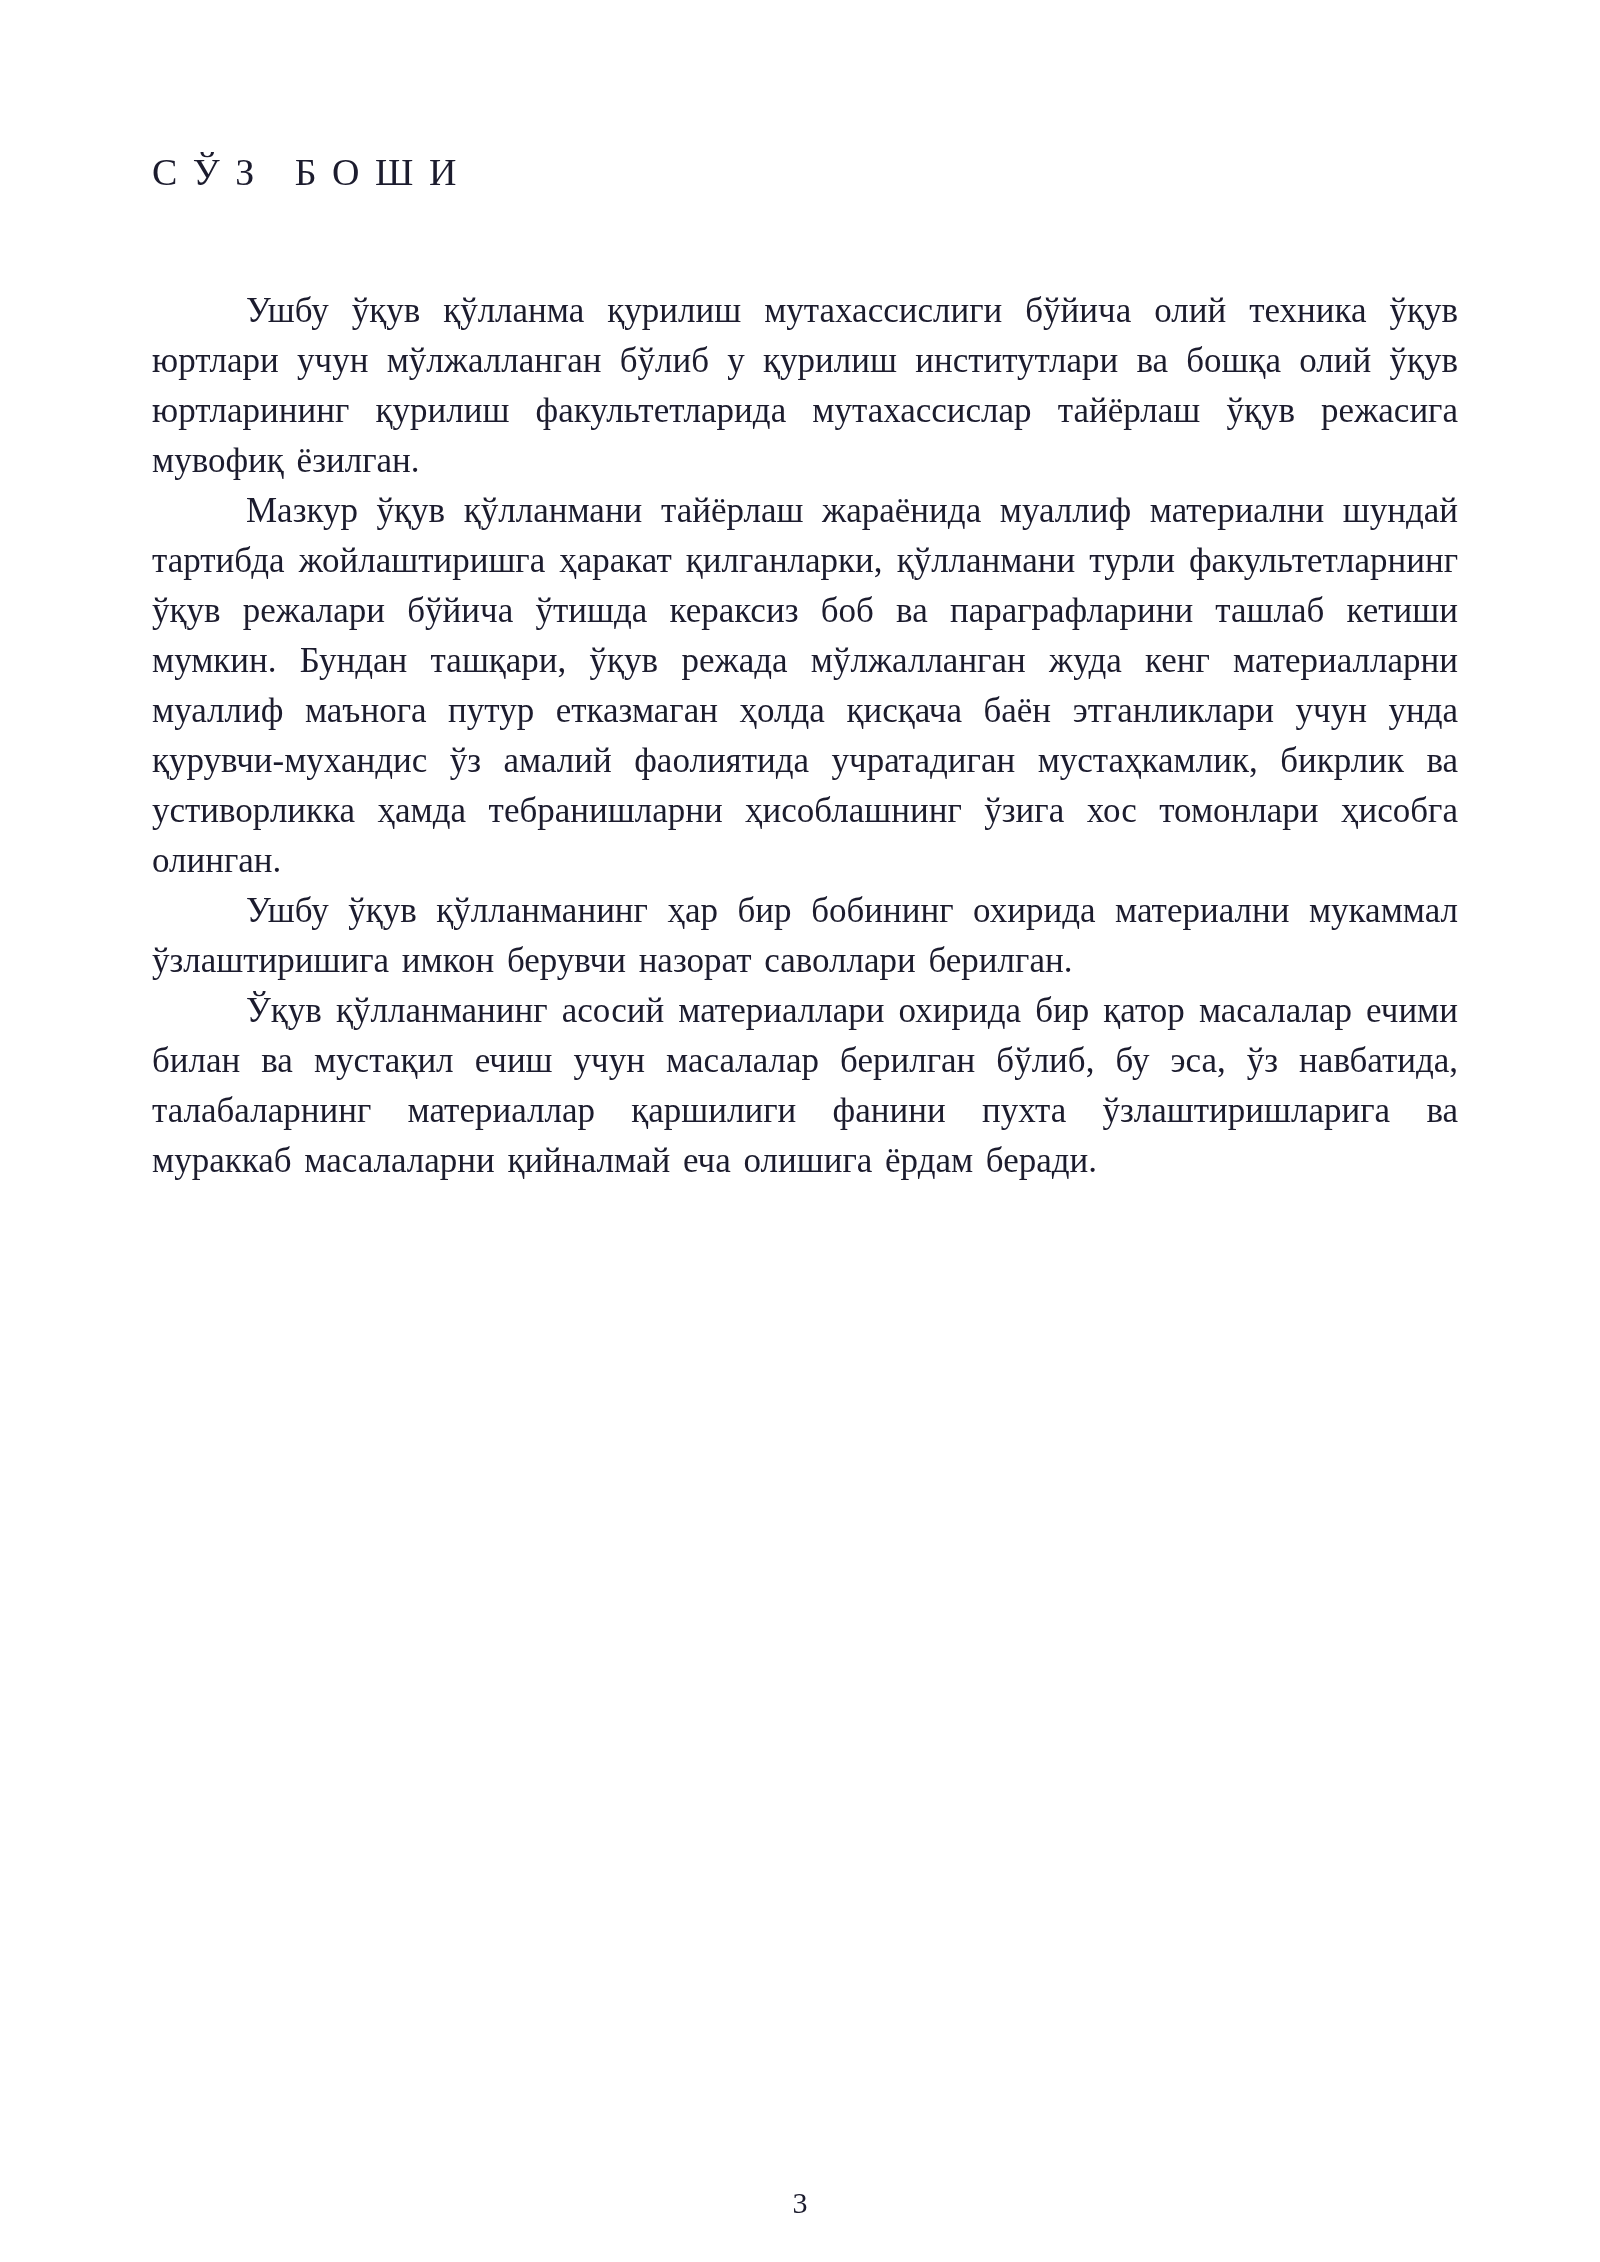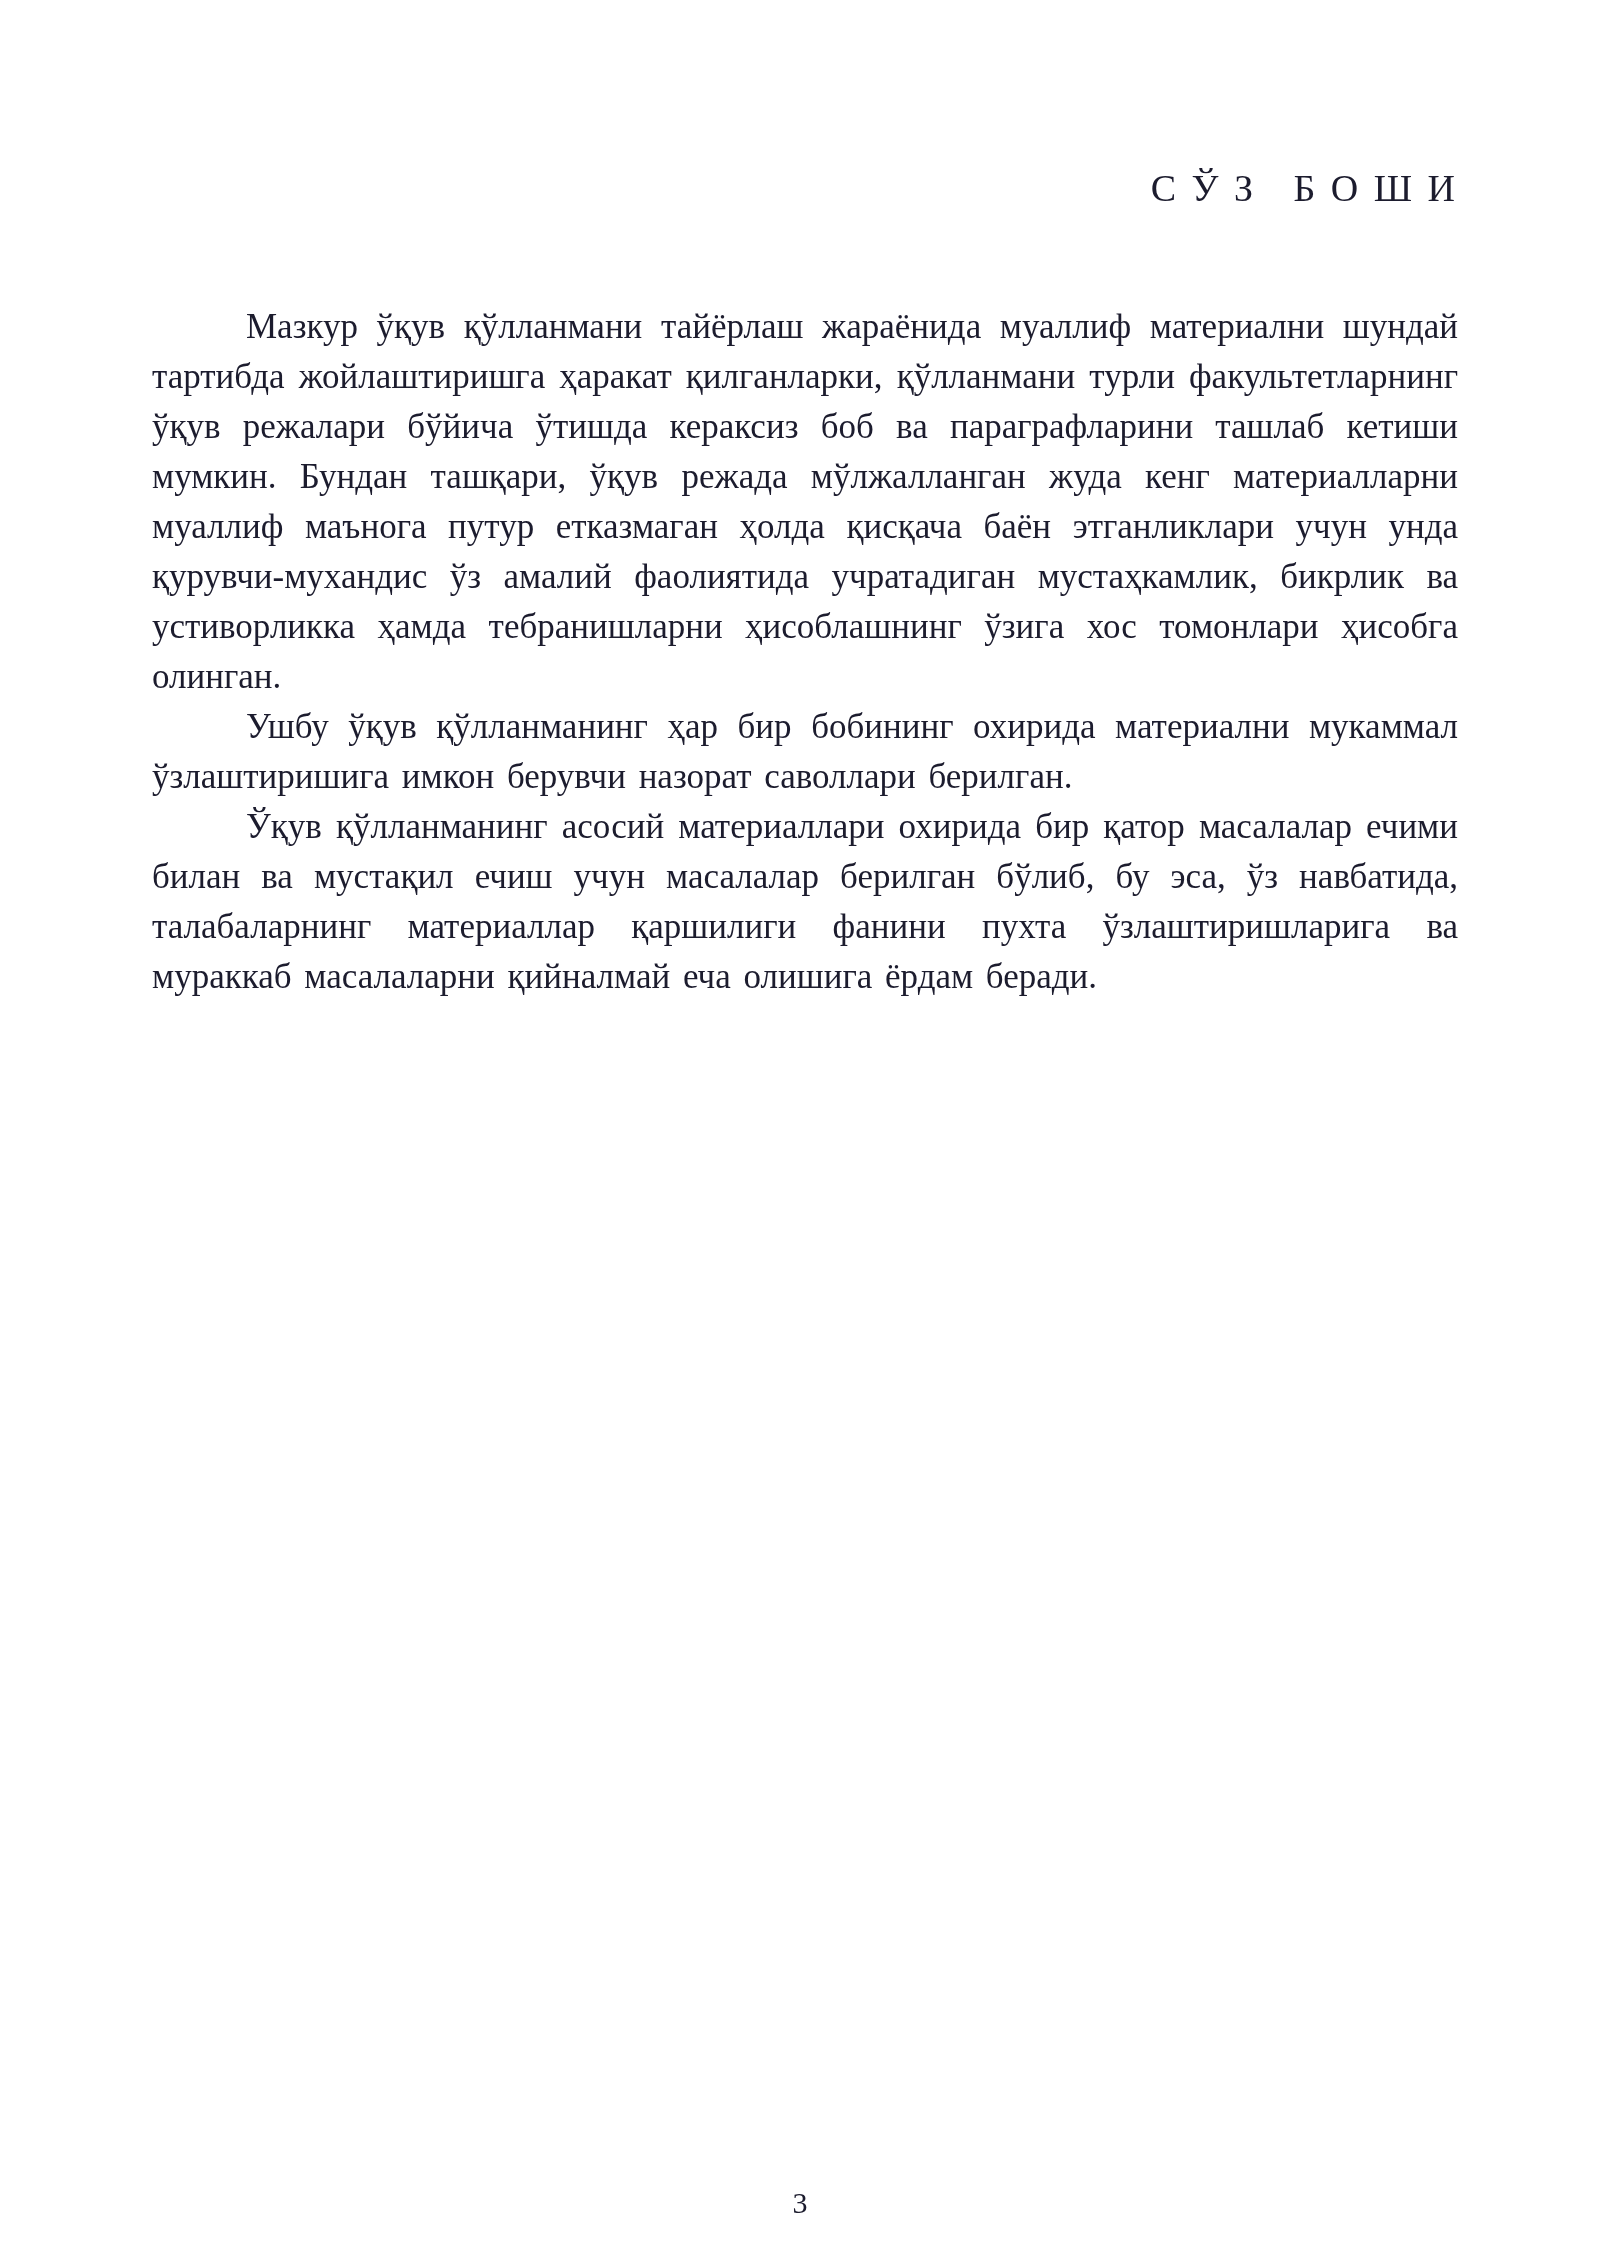--- a/index.html
+++ b/index.html
@@ -20,22 +20,22 @@
   .content {
     position: absolute;
     top: 150px;
     left: 152px;
     width: 1306px;
   }
   .doc-title {
     font-size: 38px;
     font-weight: normal;
     letter-spacing: 3px;
-    text-align: right;
-    margin: 16px 0 92px 0;
+    text-align: left;
+    margin: 0 0 92px 0;
     white-space: pre;
   }
   .body-text p {
     margin: 0;
     font-size: 35px;
     line-height: 50px;
     text-align: justify;
     text-indent: 94px;
     word-spacing: 4px;
   }
@@ -49,19 +49,20 @@
     color: #1c1c2e;
   }
 </style>
 </head>
 <body>
 
 <div class="page">
   <div class="content">
     <h1 class="doc-title">С Ў З   Б О Ш И</h1>
     <div class="body-text">
+      <p>Ушбу ўқув қўлланма қурилиш мутахассислиги бўйича олий техника ўқув юртлари учун мўлжалланган бўлиб у қурилиш институтлари ва бошқа олий ўқув юртларининг қурилиш факультетларида мутахассислар тайёрлаш ўқув режасига мувофиқ ёзилган.</p>
       <p>Мазкур ўқув қўлланмани тайёрлаш жараёнида муаллиф материални шундай тартибда жойлаштиришга ҳаракат қилганларки, қўлланмани турли факультетларнинг ўқув режалари бўйича ўтишда кераксиз боб ва параграфларини ташлаб кетиши мумкин. Бундан ташқари, ўқув режада мўлжалланган жуда кенг материалларни муаллиф маънога путур етказмаган ҳолда қисқача баён этганликлари учун унда қурувчи-мухандис ўз амалий фаолиятида учратадиган мустаҳкамлик, бикрлик ва устиворликка ҳамда тебранишларни ҳисоблашнинг ўзига хос томонлари ҳисобга олинган.</p>
       <p>Ушбу ўқув қўлланманинг ҳар бир бобининг охирида материални мукаммал ўзлаштиришига имкон берувчи назорат саволлари берилган.</p>
       <p>Ўқув қўлланманинг асосий материаллари охирида бир қатор масалалар ечими билан ва мустақил ечиш учун масалалар берилган бўлиб, бу эса, ўз навбатида, талабаларнинг материаллар қаршилиги фанини пухта ўзлаштиришларига ва мураккаб масалаларни қийналмай еча олишига ёрдам беради.</p>
     </div>
   </div>
   <div class="page-number">3</div>
 </div>
 
 </body></html>

